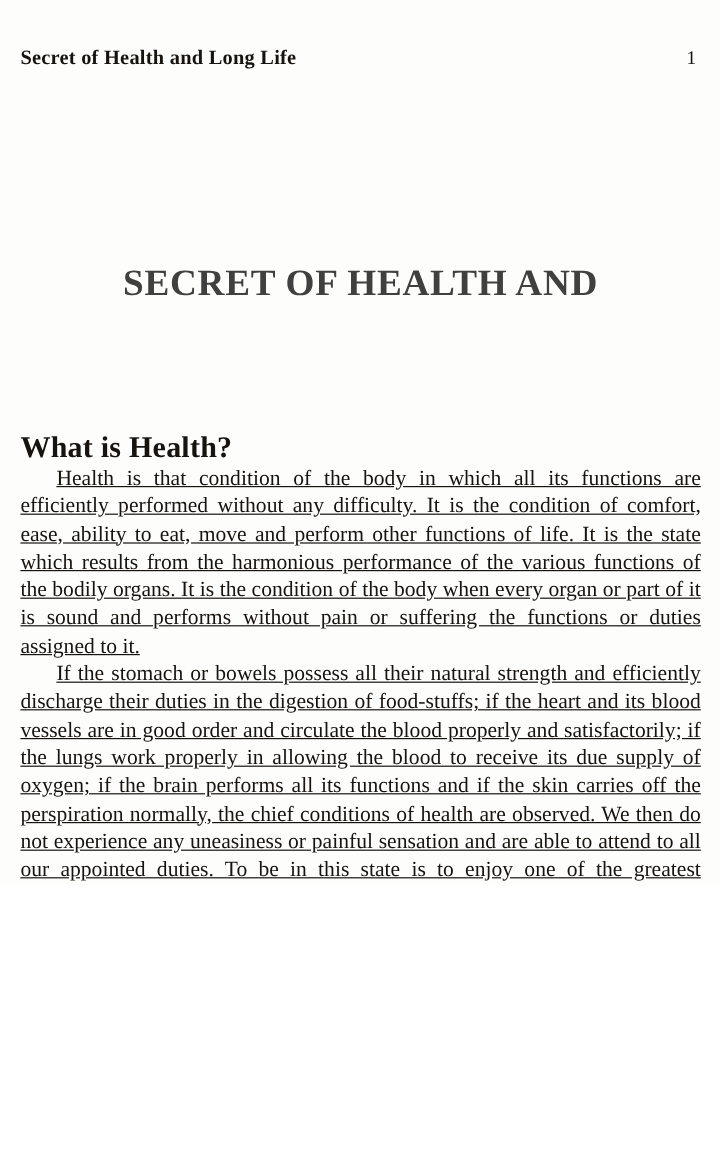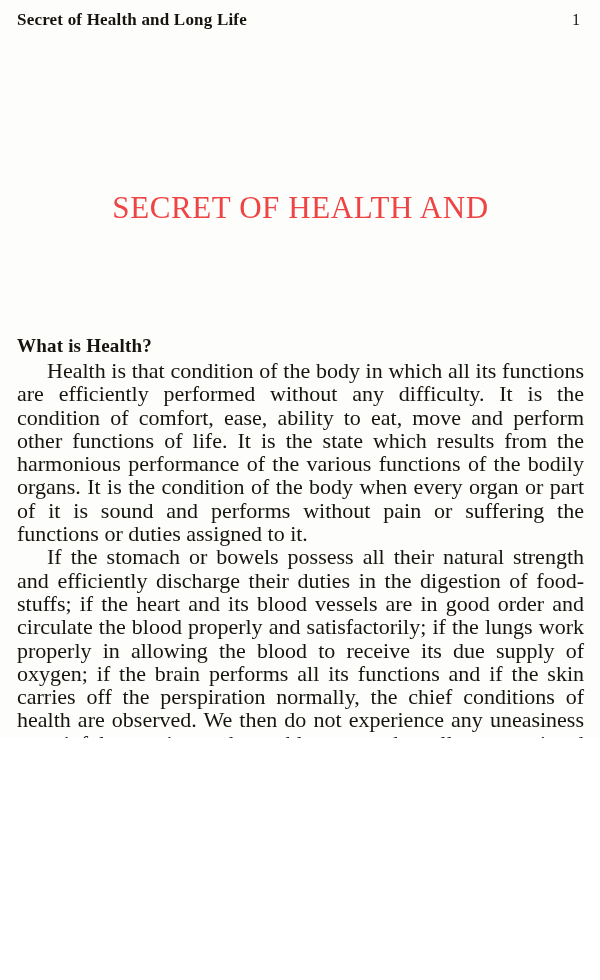--- a/index.html
+++ b/index.html
@@ -5,62 +5,63 @@
   html, body { margin: 0; padding: 0; background: #ffffff; }
   .page {
     position: relative;
     width: 600px;
     height: 738px;
     box-sizing: border-box;
     background: #fdfdfb;
     color: #17140f;
     font-family: "Liberation Serif", "DejaVu Serif", serif;
     overflow: hidden;
-    padding: 10px 16px 0 17px;
+    padding: 38px 16px 0 17px;
   }
   .running-head {
     display: flex;
     justify-content: space-between;
     align-items: baseline;
   }
   .rh-title {
     font-weight: 700;
     font-size: 17px;
     letter-spacing: 0.2px;
   }
   .rh-page {
     font-weight: 400;
     font-size: 16px;
     padding-right: 4px;
   }
   .chapter-title {
     margin: 158px 0 0 0;
     text-align: center;
     font-size: 31px;
-    font-weight: 400;
+    font-weight: 700;
     letter-spacing: 0.6px;
     line-height: 40px;
-    color: #ef4444;
+    color: #404040;
   }
   .t-line { display: block; }
   .section-heading {
     margin: 106px 0 0 0;
-    font-size: 19px;
+    font-size: 25px;
     font-weight: 700;
     letter-spacing: 0.2px;
     line-height: 23px;
   }
   .body-text { margin-top: 2px; }
   .body-para {
     margin: 0;
-    font-size: 22px;
+    font-size: 18px;
     line-height: 23.3px;
     text-align: justify;
     text-indent: 30px;
     color: #17140f;
+    text-decoration: underline;
   }
 </style>
 </head>
 <body>
 
 <div class="page">
 
   <div class="running-head">
     <span class="rh-title">Secret of Health and Long Life</span>
     <span class="rh-page">1</span>

